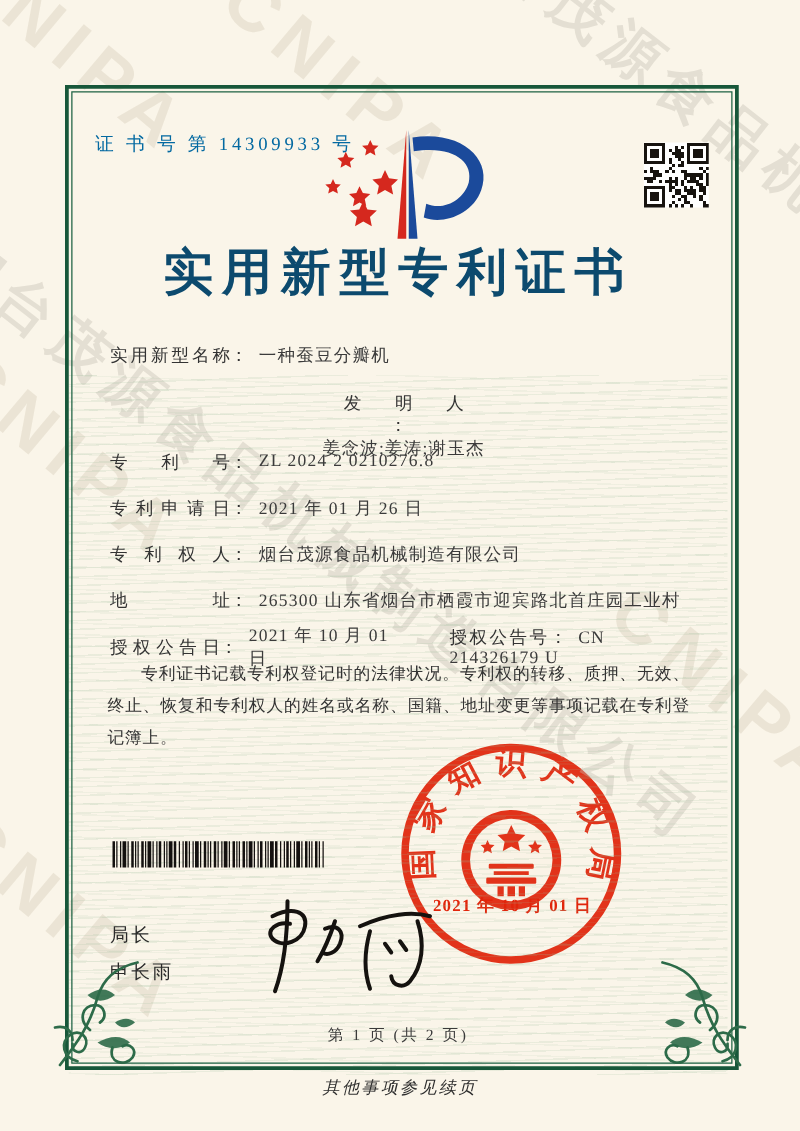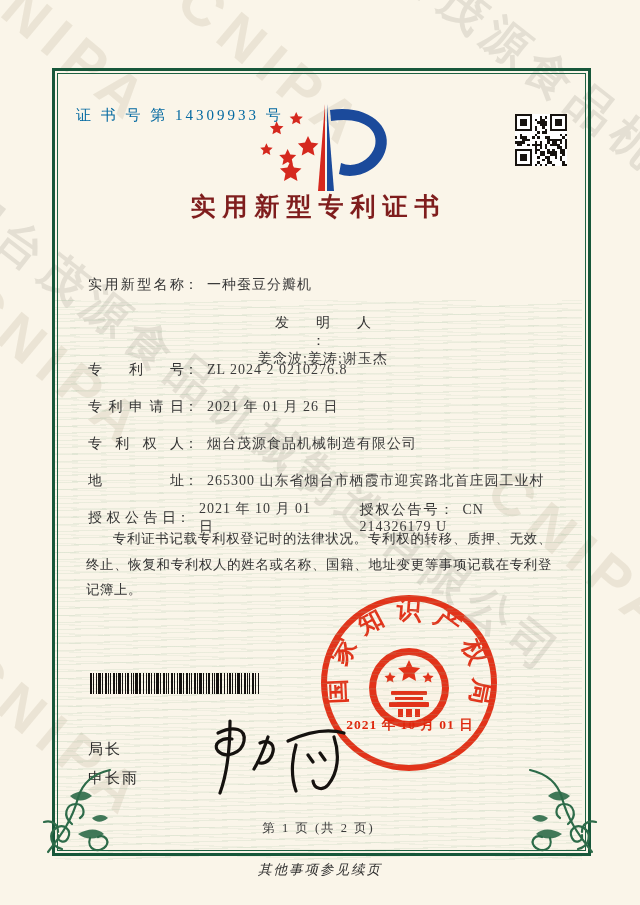--- a/index.html
+++ b/index.html
@@ -23,21 +23,21 @@
        repeating-linear-gradient(182deg, rgba(150,185,150,.10) 0 1.2px, rgba(0,0,0,0) 1.2px 9px);}
 
   .content{position:absolute;left:52px;top:68px;width:533px;height:782px;z-index:3;}
 
   .certno{position:absolute;left:24px;top:38px;font-size:15px;letter-spacing:3px;color:#0369a1;}
 
   .logo{position:absolute;left:200px;top:32px;width:145px;height:95px;}
   .qr{position:absolute;left:463px;top:46px;width:52px;height:52px;background:#fff;}
 
   .title{position:absolute;left:0;top:122px;width:100%;text-align:center;
-         font-size:25px;font-weight:bold;letter-spacing:7px;color:#7f1d1d;}
+         font-size:40px;font-weight:bold;letter-spacing:7px;color:#0c4a6e;}
 
   .fields{position:absolute;left:36px;top:198px;width:470px;font-size:14px;color:#3b3b3b;}
   .frow{display:flex;align-items:center;height:37px;}
   .frow.gap{margin-top:11px;flex-direction:column;}
   .lbl{display:inline-block;width:96px;text-align:justify;text-align-last:justify;color:#333;}
   .colon{margin-right:9px;color:#333;}
   .val{letter-spacing:1px;}
   .grant{margin-left:40px;}
   .lbl2{letter-spacing:2px;color:#333;margin-right:0;}
 

